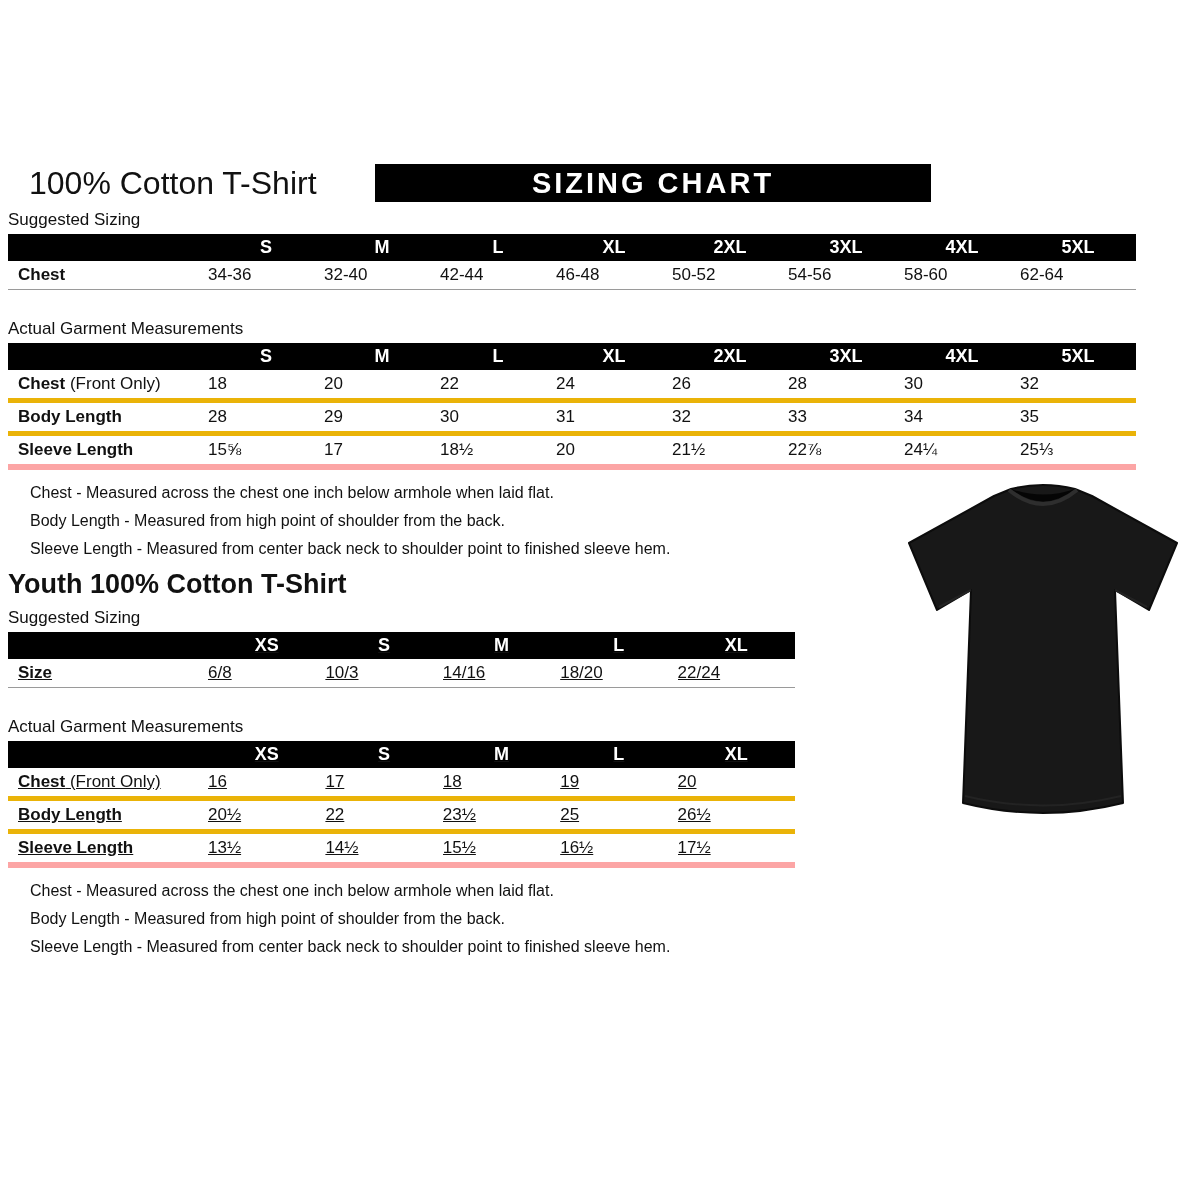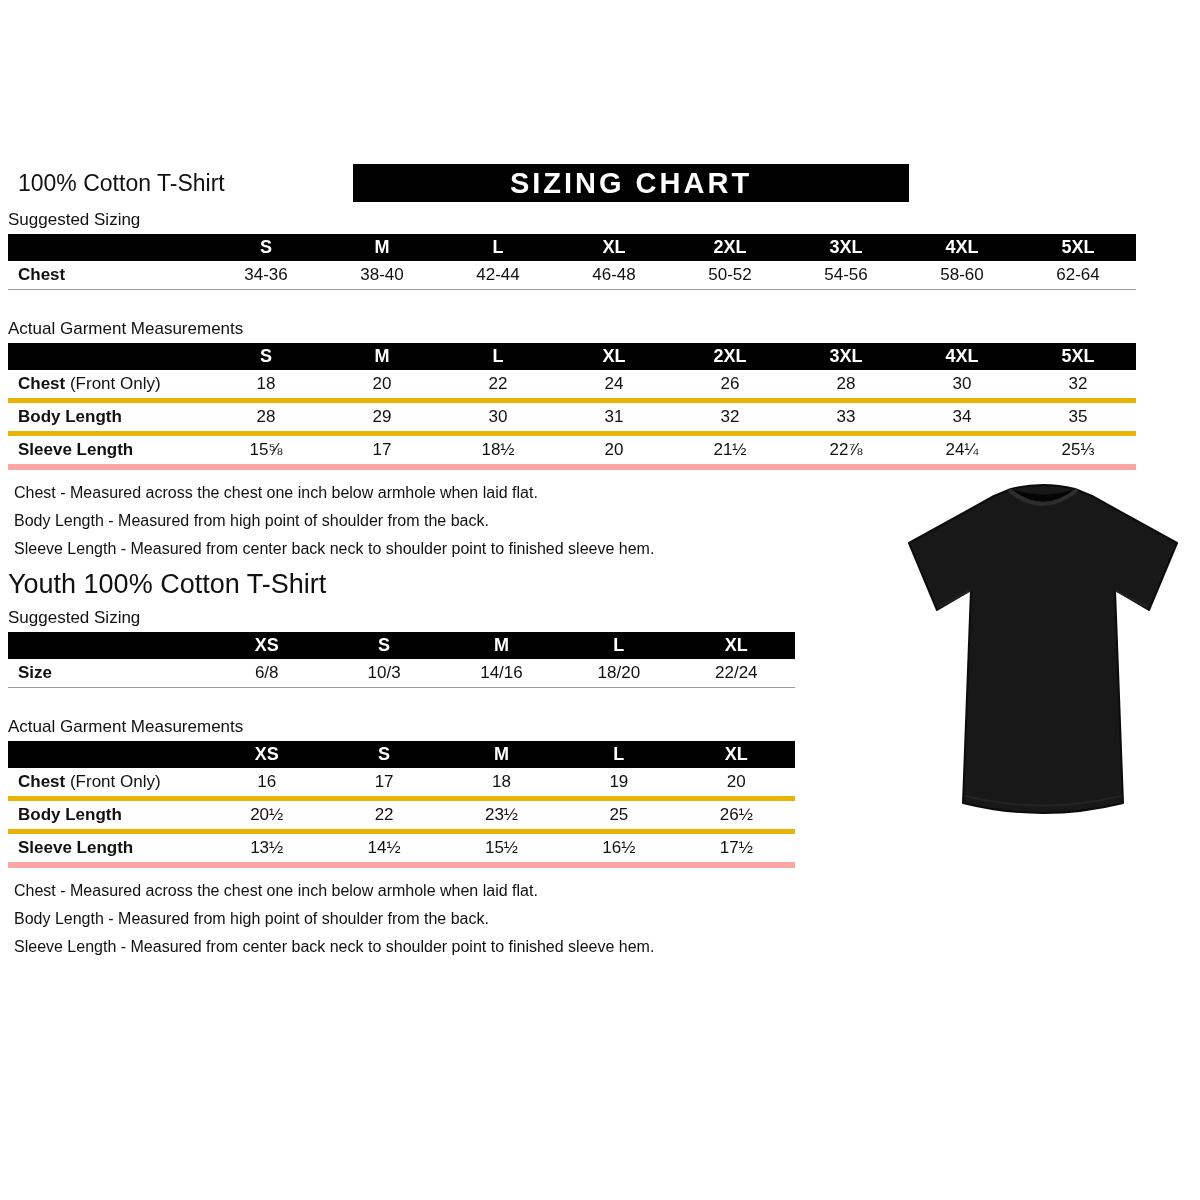--- a/index.html
+++ b/index.html
@@ -20,23 +20,23 @@
     top: 163px;
     left: 8px;
     width: 1184px;
   }
   .title-row {
     display: flex;
     align-items: center;
     height: 40px;
   }
   .main-title {
-    font-size: 23px;
+    font-size: 32px;
     font-weight: 400;
-    margin: 4px;
+    margin: 15px;
     padding-left: 6px;
     width: 331px;
     white-space: nowrap;
   }
   .banner {
     width: 556px;
     height: 38px;
     background: #000;
     color: #fff;
     font-size: 29px;
@@ -47,36 +47,36 @@
   }
   .section-label {
     font-size: 17px;
     margin: 7px 0 4px 0;
   }
   table.size-table {
     border-collapse: collapse;
     table-layout: fixed;
   }
   table.adult { width: 1128px; }
-  table.youth { width: 787px; }
+  table.youth { width: 787px; text-decoration: underline; }
   .size-table th, .size-table td {
     padding: 0;
     overflow: hidden;
     white-space: nowrap;
   }
   .size-table thead th {
     background: #000;
     color: #fff;
     font-weight: bold;
     font-size: 18px;
     height: 27px;
     text-align: center;
   }
   .size-table tbody td {
-    text-align: center;
+    text-align: left;
     font-size: 17px;
     height: 28px;
   }
   .size-table .label-col {
     width: 190px;
     text-align: left;
     padding-left: 10px;
   }
   .size-table tbody tr {
     border-bottom: 5px solid #eab308;
@@ -85,27 +85,27 @@
     border-bottom: 1px solid #9a9a9a;
   }
   table.actual tbody tr:last-child {
     border-bottom: 6px solid #fca5a5;
   }
   .notes {
     margin-top: 13px;
     padding-left: 6px;
   }
   .notes p {
-    margin: 0 0 8px 0;
+    margin: 0 0 8px 16px;
     font-size: 16px;
     line-height: 20px;
   }
   .youth-title {
     font-size: 27px;
-    font-weight: normal;
+    font-weight: bold;
     margin: 10px 0 8px 0;
   }
   .spacer-lg { height: 22px; }
   .tshirt-wrap {
     position: absolute;
     left: 893px;
     top: 478px;
     width: 300px;
     height: 360px;
   }
@@ -133,21 +133,21 @@
             <th>2XL</th>
             <th>3XL</th>
             <th>4XL</th>
             <th>5XL</th>
           </tr>
         </thead>
         <tbody>
           <tr>
             <td class="label-col"><b>Chest</b></td>
             <td>34-36</td>
-            <td>38-40</td>
+            <td>32-40</td>
             <td>42-44</td>
             <td>46-48</td>
             <td>50-52</td>
             <td>54-56</td>
             <td>58-60</td>
             <td>62-64</td>
           </tr>
         </tbody>
       </table>
   </div>

